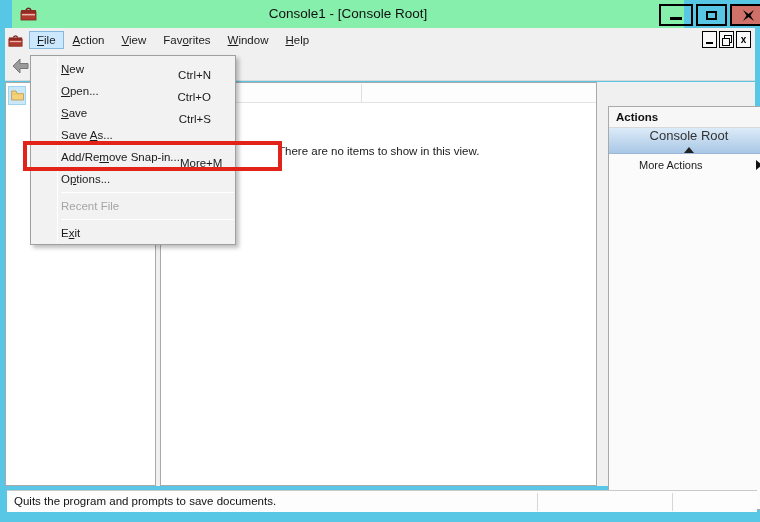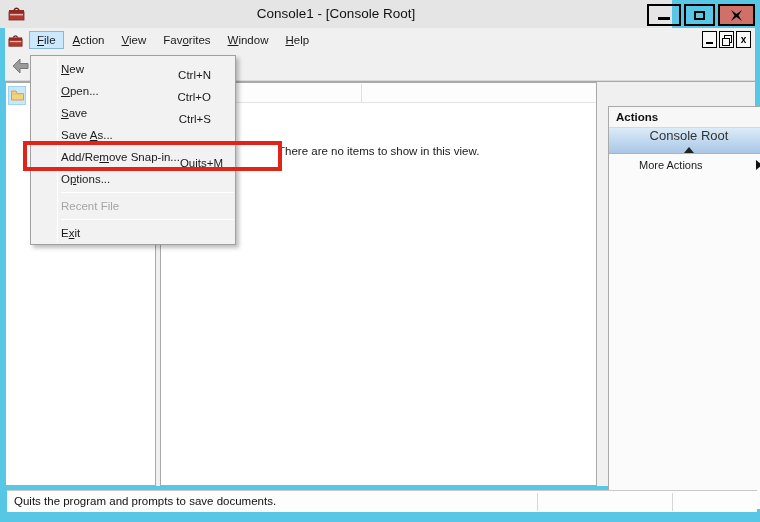--- a/index.html
+++ b/index.html
@@ -1,20 +1,20 @@
 <!DOCTYPE html>
 <html><head>
 <meta charset="utf-8">
 <style>
   html,body{margin:0;padding:0;}
   *{box-sizing:border-box;font-family:"Liberation Sans",sans-serif;}
   .window{position:relative;width:760px;height:522px;background:#57c7e5;overflow:hidden;}
 
   
-  .titlebar{position:absolute;left:0;top:0;width:672px;height:28px;background:#e5e5e5;}
+  .titlebar{position:absolute;left:12px;top:0;width:672px;height:28px;background:#86efac;}
   .title-text{position:absolute;left:0;top:0;width:100%;height:28px;line-height:28px;
     text-align:center;font-size:13.5px;color:#111;}
   .mmc-icon{position:absolute;left:8px;top:5px;width:17px;height:17px;}
   .cap-btn{position:absolute;top:4px;height:22px;border:2px solid #000;display:flex;
     align-items:center;justify-content:center;}
   .btn-min{left:647px;width:34px;}
   .btn-max{left:684px;width:31px;}
   .btn-close{left:718px;width:37px;background:#cf7169;}
   .glyph-dash{width:12px;height:3px;background:#000;margin-top:6px;}
   .glyph-square{width:11px;height:9px;border:2px solid #000;}
@@ -196,21 +196,21 @@
     <div class="dd-item">
       <span class="dd-label"><span></span><u>S</u><span>ave</span></span>
       <span class="dd-shortcut">Ctrl+S</span>
     </div>
     <div class="dd-item">
       <span class="dd-label"><span>Save </span><u>A</u><span>s...</span></span>
       <span class="dd-shortcut"></span>
     </div>
     <div class="dd-item">
       <span class="dd-label"><span>Add/Re</span><u>m</u><span>ove Snap-in...</span></span>
-      <span class="dd-shortcut">Quits+M</span>
+      <span class="dd-shortcut">More+M</span>
     </div>
     <div class="dd-item">
       <span class="dd-label"><span>O</span><u>p</u><span>tions...</span></span>
       <span class="dd-shortcut"></span>
     </div>
     <div class="dd-sep"></div>
     <div class="dd-item disabled">
       <span class="dd-label"><span>Recent File</span></span>
     </div>
     <div class="dd-sep"></div>

